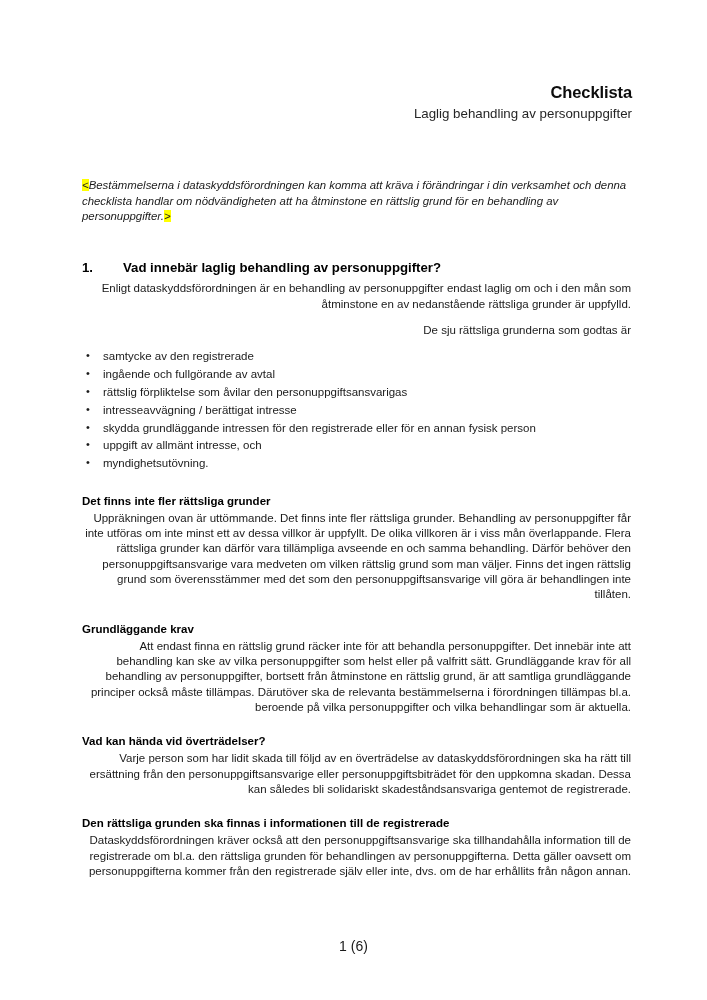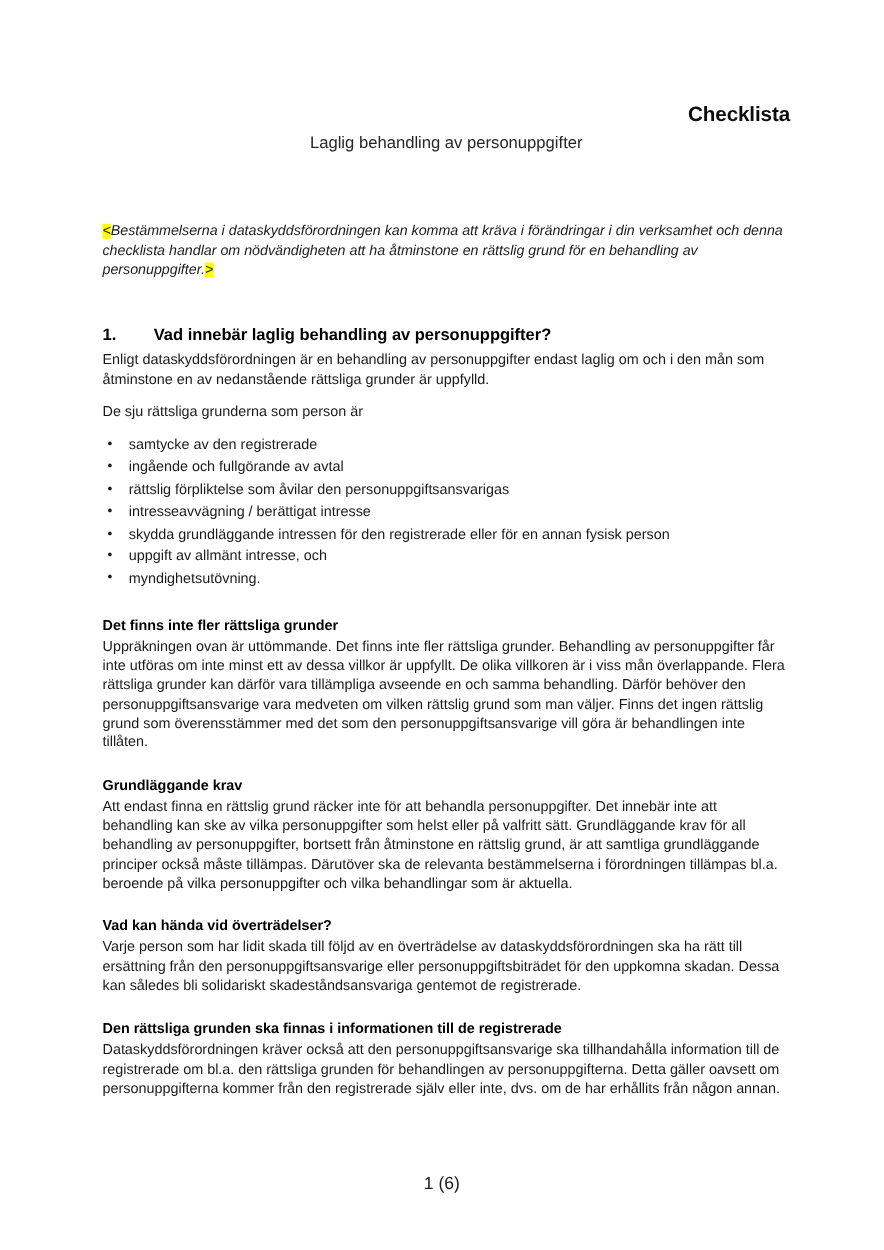--- a/index.html
+++ b/index.html
@@ -37,21 +37,20 @@
     line-height: 1.25;
     color: #0d0d0d;
     margin: 0;
   }
   .doc-subtitle {
     font-size: 13.3px;
     font-weight: normal;
     line-height: 1.3;
     color: #262626;
     margin: 2px 0 0 0;
-    text-align: center;
   }
   
   .content {
     position: absolute;
     left: 82px;
     top: 178px;
     width: 549px;
   }
   .intro {
     font-size: 11.4px;
@@ -75,20 +74,21 @@
   .section-num {
     display: inline-block;
     width: 41px;
     flex: 0 0 41px;
   }
   p.body-text {
     font-size: 11.5px;
     line-height: 1.335;
     margin: 0 0 11px 0;
     color: #1a1a1a;
+    text-align: right;
   }
   p.body-text.tight { margin-bottom: 0; }
   .sub-heading {
     font-size: 11.5px;
     font-weight: bold;
     color: #000000;
     margin: 19px 0 2px 0;
     line-height: 1.3;
   }
   .sub-heading.first { margin-top: 24px; }
@@ -138,21 +138,21 @@
 
     <p class="intro"><span class="hl">&lt;</span><span>Bestämmelserna i dataskyddsförordningen kan komma att kräva i förändringar i din verksamhet och denna checklista handlar om nödvändigheten att ha åtminstone en rättslig grund för en behandling av personuppgifter.</span><span class="hl">&gt;</span></p>
 
     <h2 class="section-heading">
       <span class="section-num">1.</span>
       <span>Vad innebär laglig behandling av personuppgifter?</span>
     </h2>
 
     <p class="body-text">Enligt dataskyddsförordningen är en behandling av personuppgifter endast laglig om och i den mån som åtminstone en av nedanstående rättsliga grunder är uppfylld.</p>
 
-    <p class="body-text tight">De sju rättsliga grunderna som person är</p>
+    <p class="body-text tight">De sju rättsliga grunderna som godtas är</p>
 
     <ul class="grounds">
       <li>samtycke av den registrerade</li>
       <li>ingående och fullgörande av avtal</li>
       <li>rättslig förpliktelse som åvilar den personuppgiftsansvarigas</li>
       <li>intresseavvägning / berättigat intresse</li>
       <li>skydda grundläggande intressen för den registrerade eller för en annan fysisk person</li>
       <li>uppgift av allmänt intresse, och</li>
       <li>myndighetsutövning.</li>
     </ul>

